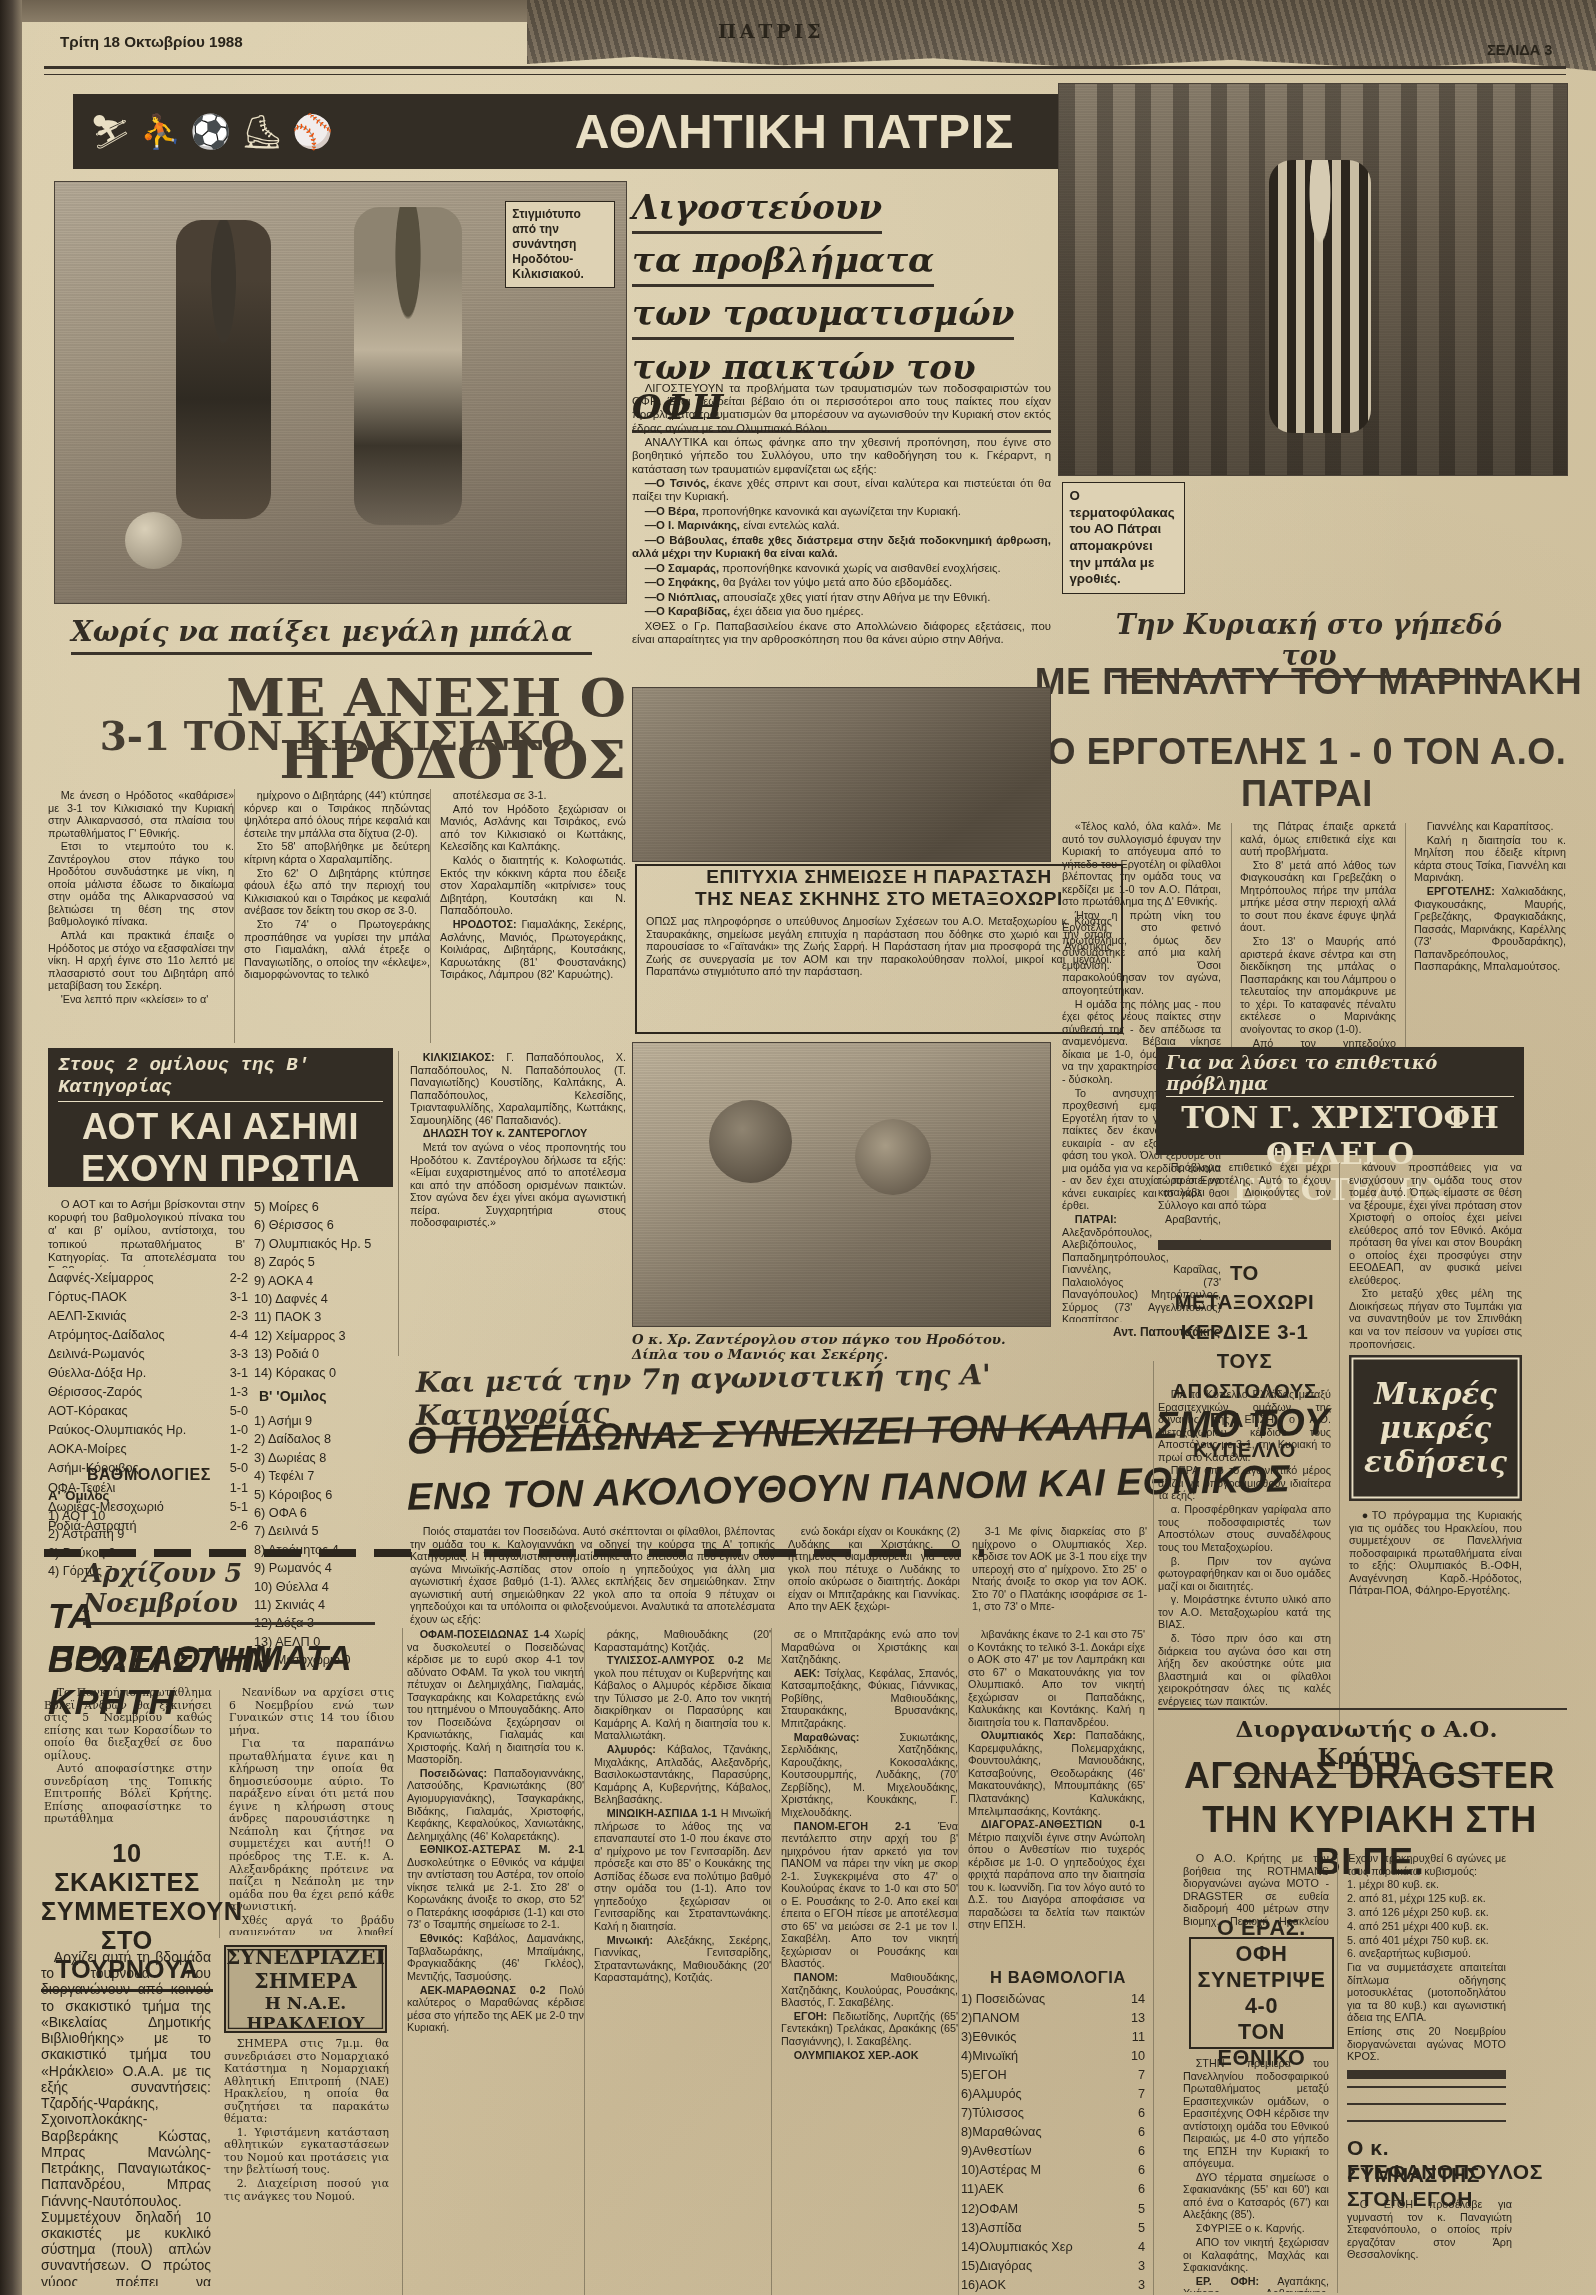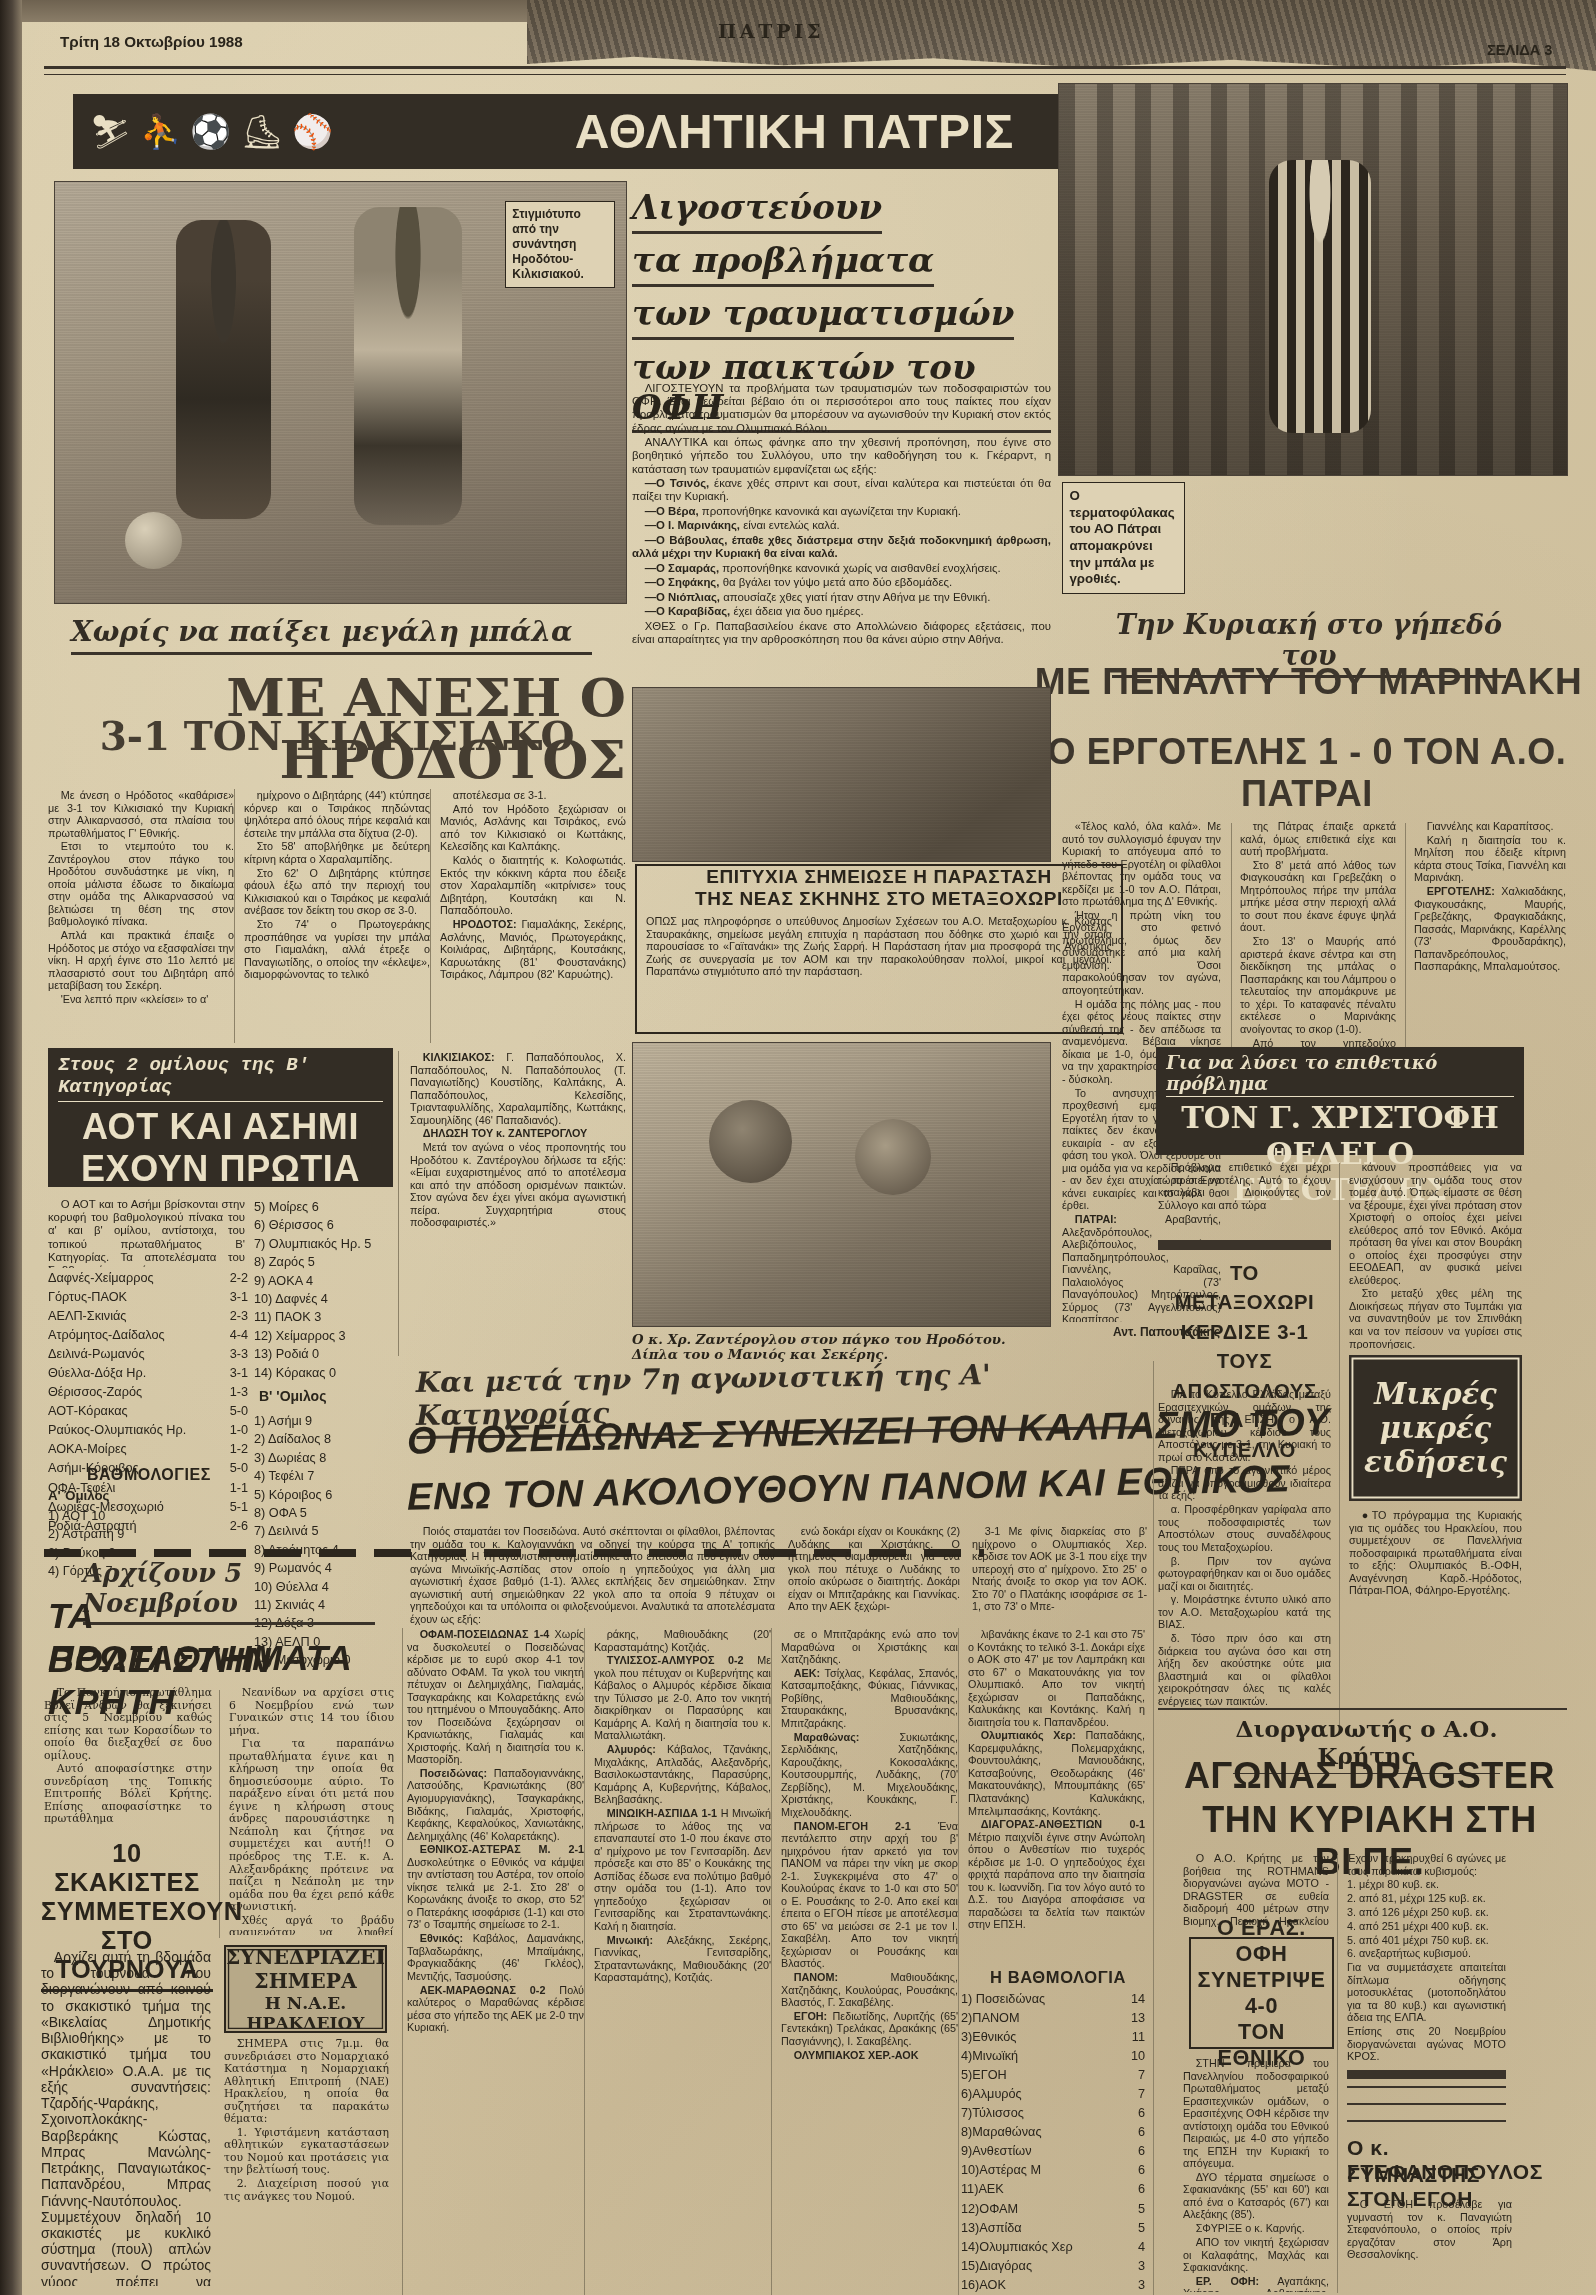--- a/index.html
+++ b/index.html
@@ -270,21 +270,21 @@
       <p>14) Κόρακας 0</p>
     </div>
   <div class="abs" style="left:259px;top:1388px;font-size:14px;font-weight:bold;">Β' 'Ομιλος</div>
   <div class="abs glist" style="left:254px;top:1412px;width:140px;font-size:12.7px;">
 
   <p>1) Ασήμι 9</p>
       <p>2) Δαίδαλος 8</p>
       <p>3) Δωριέας 8</p>
       <p>4) Τεφέλι 7</p>
       <p>5) Κόροιβος 6</p>
-      <p>8) ΟΦΑ 5</p>
+      <p>6) ΟΦΑ 6</p>
       <p>7) Δειλινά 5</p>
       <p>8) Ατρόμητος 4</p>
       <p>9) Ρωμανός 4</p>
       <p>10) Θύελλα 4</p>
       <p>11) Σκινιάς 4</p>
       <p>12) Δόξα 3</p>
       <p>13) ΑΕΛΠ 0</p>
       <p>14) Μεσοχωριό 0</p>
     </div>
   <div class="abs dash" style="left:44px;top:1549px;width:940px;height:8.3px;"></div>

